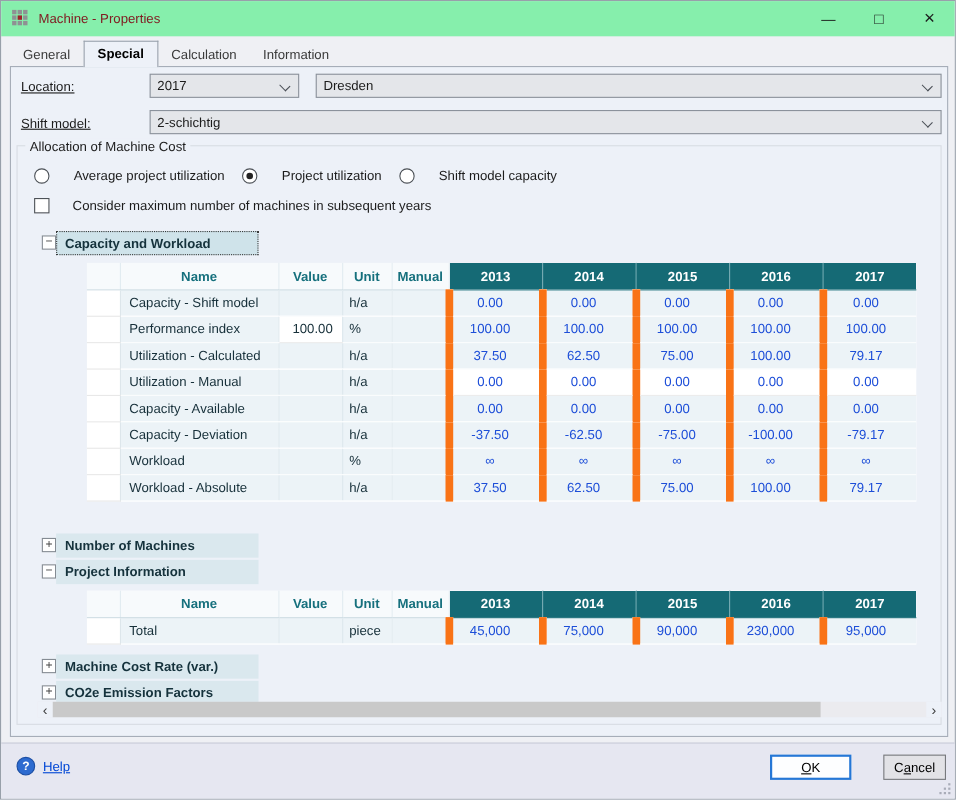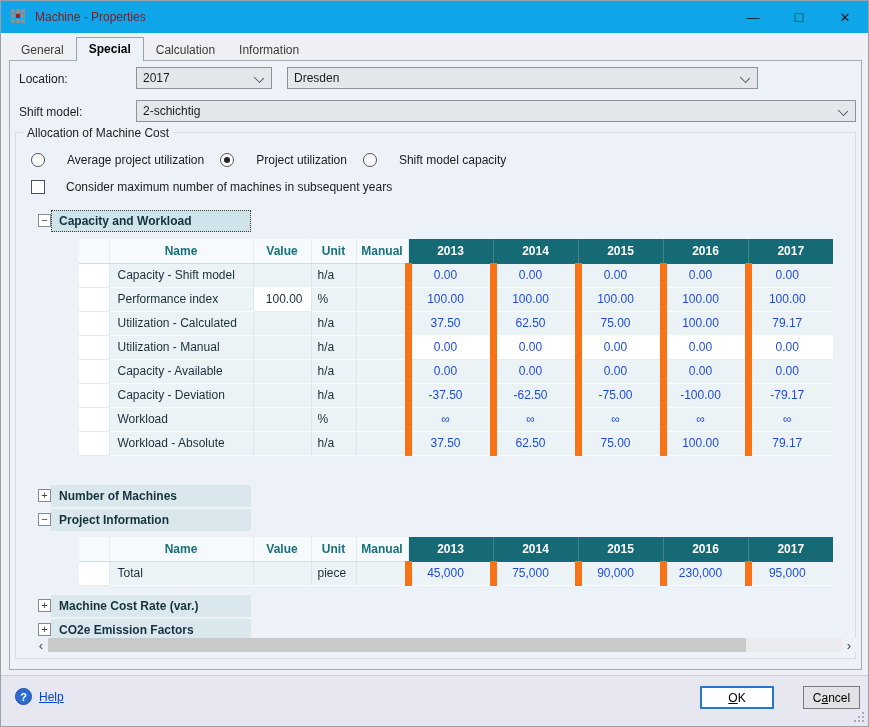--- a/index.html
+++ b/index.html
@@ -2,39 +2,39 @@
 <html><head>
 <meta charset="utf-8">
 <style>
   * { margin:0; padding:0; box-sizing:border-box; }
   html,body { background:#cfd3da; font-family:"Liberation Sans","DejaVu Sans",sans-serif; }
   .win {
     position:relative; width:869px; height:727px; background:#EFF0F4;
     border:1px solid #98A0AA; overflow:hidden; font-size:12px; color:#1c1c1c;
   }
   
-  .titlebar { position:absolute; left:0; top:0; width:100%; height:32px; background:#0ea5e9; }
+  .titlebar { position:absolute; left:0; top:0; width:100%; height:32px; background:#86efac; }
   .appicon { position:absolute; left:10px; top:8px; width:16px; height:16px;
     display:grid; grid-template-columns:repeat(3,4px); grid-template-rows:repeat(3,4px); gap:1px; }
   .appicon span { background:#8f9093; }
   .appicon span.red { background:#9e1f28; }
   .wtitle { position:absolute; left:34px; top:9px; color:#801D23; font-size:12px; }
   .wc { position:absolute; right:0; top:0; height:32px; display:flex; }
   .wcbtn { width:46px; height:32px; display:flex; align-items:center; justify-content:center;
     color:#1a1a1a; font-size:13px; cursor:default; }
   .wcbtn.max { font-size:14px; }
   
   .tabstrip { position:absolute; left:8px; top:36px; height:24px; display:flex; align-items:flex-end; }
   .tab { padding:4px 12px 4px 12px; height:21px; color:#3a3a3a; line-height:13px; }
   .tab.active { height:24px; background:#EDF1F8; border:1px solid #9AA2AD; border-bottom:none;
     font-weight:bold; color:#000; line-height:15px; z-index:3; }
   
   .page { position:absolute; left:8px; top:59px; width:853px; height:610px;
     background:#EDF1F8; border:1px solid #A6ADB8; z-index:1; }
-  .abs { position:absolute; z-index:2; }
+  .abs { position:absolute; z-index:2;text-decoration:underline; }
   .lbl { font-size:12px; color:#1c1c1c; }
   
   .combo { position:absolute; height:22px; background:#E4E6EA; border:1px solid #8B929C;
     display:flex; align-items:center; padding-left:6px; z-index:2; }
   .combo .chev { position:absolute; right:8px; top:6px; width:8px; height:8px; }
   .combo .chev::after { content:""; position:absolute; left:0; top:0; width:7px; height:7px;
     border-right:1.6px solid #4a4f56; border-bottom:1.6px solid #4a4f56; transform:rotate(45deg) scale(1,.8); }
   
   .groupbox { position:absolute; left:14px; top:131px; width:841px; height:527px;
     border:1px solid #D8DCE3; z-index:1; }
@@ -43,21 +43,21 @@
   .optrow { position:absolute; left:30px; top:152px; display:flex; gap:16px; align-items:center; z-index:2; }
   .opt { display:flex; align-items:center; gap:22px; }
   .radio { width:14px; height:14px; border:1px solid #4c5157; border-radius:50%; background:#fff; position:relative; }
   .radio.checked::after { content:""; position:absolute; left:3px; top:3px; width:6px; height:6px;
     border-radius:50%; background:#232323; }
   .chkrow { position:absolute; left:30px; top:179px; display:flex; align-items:flex-end; gap:21px; z-index:2; }
   .checkbox { width:14px; height:14px; border:1px solid #4c5157; background:#fff; }
   
   .expander { position:absolute; width:13px; height:13px; background:#fff; border:1px solid #848B93;
     font-size:11px; line-height:10px; text-align:center; color:#444; z-index:2; }
-  .secbar { position:absolute; left:50px; width:200px; height:22px; background:#DAE8EE;
+  .secbar { position:absolute; left:50px; width:184px; height:22px; background:#DAE8EE;
     display:flex; align-items:center; padding-left:8px; font-weight:bold; font-size:12px; color:#15323C; z-index:2; }
   .secbar.focused { background:#CFE3EA; outline:1px dotted #3a3a3a; outline-offset:-1px; }
   
   table.grid { position:absolute; left:78px; border-collapse:collapse; table-layout:fixed;
     background:#fff; z-index:2; font-size:12px; }
   table.grid th, table.grid td { height:24px; overflow:hidden; white-space:nowrap; }
   th.rh, th.hc { background:#F7FAFC; color:#16707D; font-weight:bold; text-align:center;
     border-bottom:1px solid #CFDDE4; border-right:1px solid #E2ECF1; }
   th.hy { background:#156A75; color:#fff; font-weight:bold; text-align:center;
     border-left:1px solid #3A8590; border-bottom:1px solid #156A75; }
@@ -125,21 +125,21 @@
     <span class="tab">Information</span>
   </div>
 
   <div class="page"></div>
 
   <span class="abs lbl" style="left:18px;top:71px;">Location:</span>
   <div class="combo" style="left:135px;top:66px;width:136px;">
     <span>2017</span>
     <span class="chev"></span>
   </div>
-  <div class="combo" style="left:286px;top:66px;width:471px;">
+  <div class="combo" style="left:286px;top:66px;width:569px;">
     <span>Dresden</span>
     <span class="chev"></span>
   </div>
   <span class="abs lbl" style="left:18px;top:104px;">Shift model:</span>
   <div class="combo" style="left:135px;top:99px;width:720px;">
     <span>2-schichtig</span>
     <span class="chev"></span>
   </div>
 
   <div class="groupbox"></div>

